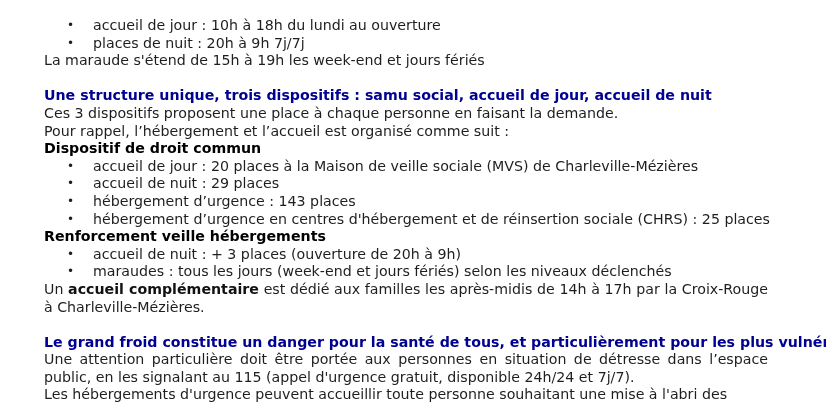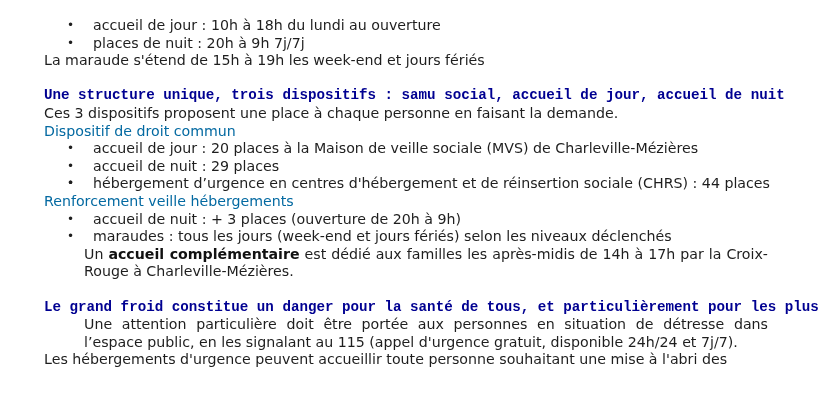--- a/index.html
+++ b/index.html
@@ -25,21 +25,20 @@
     }
     p, .line {
       margin: 0;
       padding: 0;
       white-space: nowrap;
     }
     .justify {
       white-space: normal;
       text-align: justify;
       text-align-last: left;
-      margin-left: 40px;
     }
     ul {
       list-style: none;
       margin: 0;
       padding: 0;
     }
     li {
       position: relative;
       padding-left: 49px;
       white-space: nowrap;
@@ -47,25 +46,24 @@
     li .bullet {
       position: absolute;
       left: 23px;
       top: 0;
       font-size: 12px;
     }
     .heading {
       color: #000091;
       font-weight: bold;
       white-space: nowrap;
-      font-family: Liberation Mono, monospace;
     }
     .subheading {
-      font-weight: normal;
-      color: #0369a1;
+      font-weight: bold;
+      color: #000000;
       white-space: nowrap;
     }
     .gap {
       height: 17.6px;
     }
     b { font-weight: bold; color:#111; }
   </style>
 </head>
 <body>
 
@@ -74,27 +72,28 @@
   <ul>
     <li><span class="bullet">•</span><span>accueil de jour : 10h à 18h du lundi au ouverture</span></li>
     <li><span class="bullet">•</span><span>places de nuit : 20h à 9h 7j/7j</span></li>
   </ul>
   <p class="line">La maraude s'étend de 15h à 19h les week-end et jours fériés</p>
 
   <div class="gap"></div>
 
   <p class="heading">Une structure unique, trois dispositifs : samu social, accueil de jour, accueil de nuit</p>
   <p class="line">Ces 3 dispositifs proposent une place à chaque personne en faisant la demande.</p>
+  <p class="line">Pour rappel, l’hébergement et l’accueil est organisé comme suit :</p>
 
   <p class="subheading">Dispositif de droit commun</p>
   <ul>
     <li><span class="bullet">•</span><span>accueil de jour : 20 places à la Maison de veille sociale (MVS) de Charleville-Mézières</span></li>
     <li><span class="bullet">•</span><span>accueil de nuit : 29 places</span></li>
-    <li><span class="bullet">•</span></li>
-    <li><span class="bullet">•</span><span>hébergement d’urgence en centres d'hébergement et de réinsertion sociale (CHRS) : 44 places</span></li>
+    <li><span class="bullet">•</span><span>hébergement d’urgence : 143 places</span></li>
+    <li><span class="bullet">•</span><span>hébergement d’urgence en centres d'hébergement et de réinsertion sociale (CHRS) : 25 places</span></li>
   </ul>
 
   <p class="subheading">Renforcement veille hébergements</p>
   <ul>
     <li><span class="bullet">•</span><span>accueil de nuit : + 3 places (ouverture de 20h à 9h)</span></li>
     <li><span class="bullet">•</span><span>maraudes : tous les jours (week-end et jours fériés) selon les niveaux déclenchés</span></li>
   </ul>
 
   <p class="justify"><span>Un </span><b>accueil complémentaire</b><span> est dédié aux familles les après-midis de 14h à 17h par la Croix-Rouge à Charleville-Mézières.</span></p>
 

